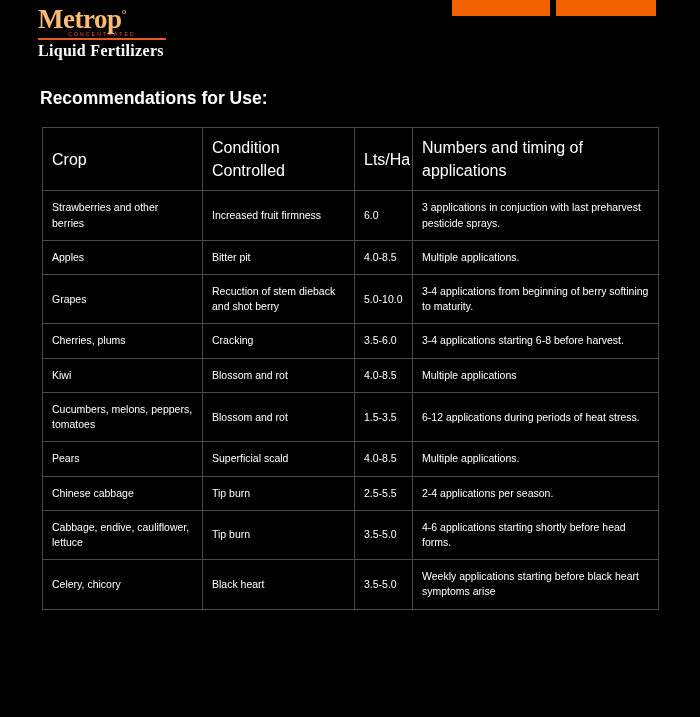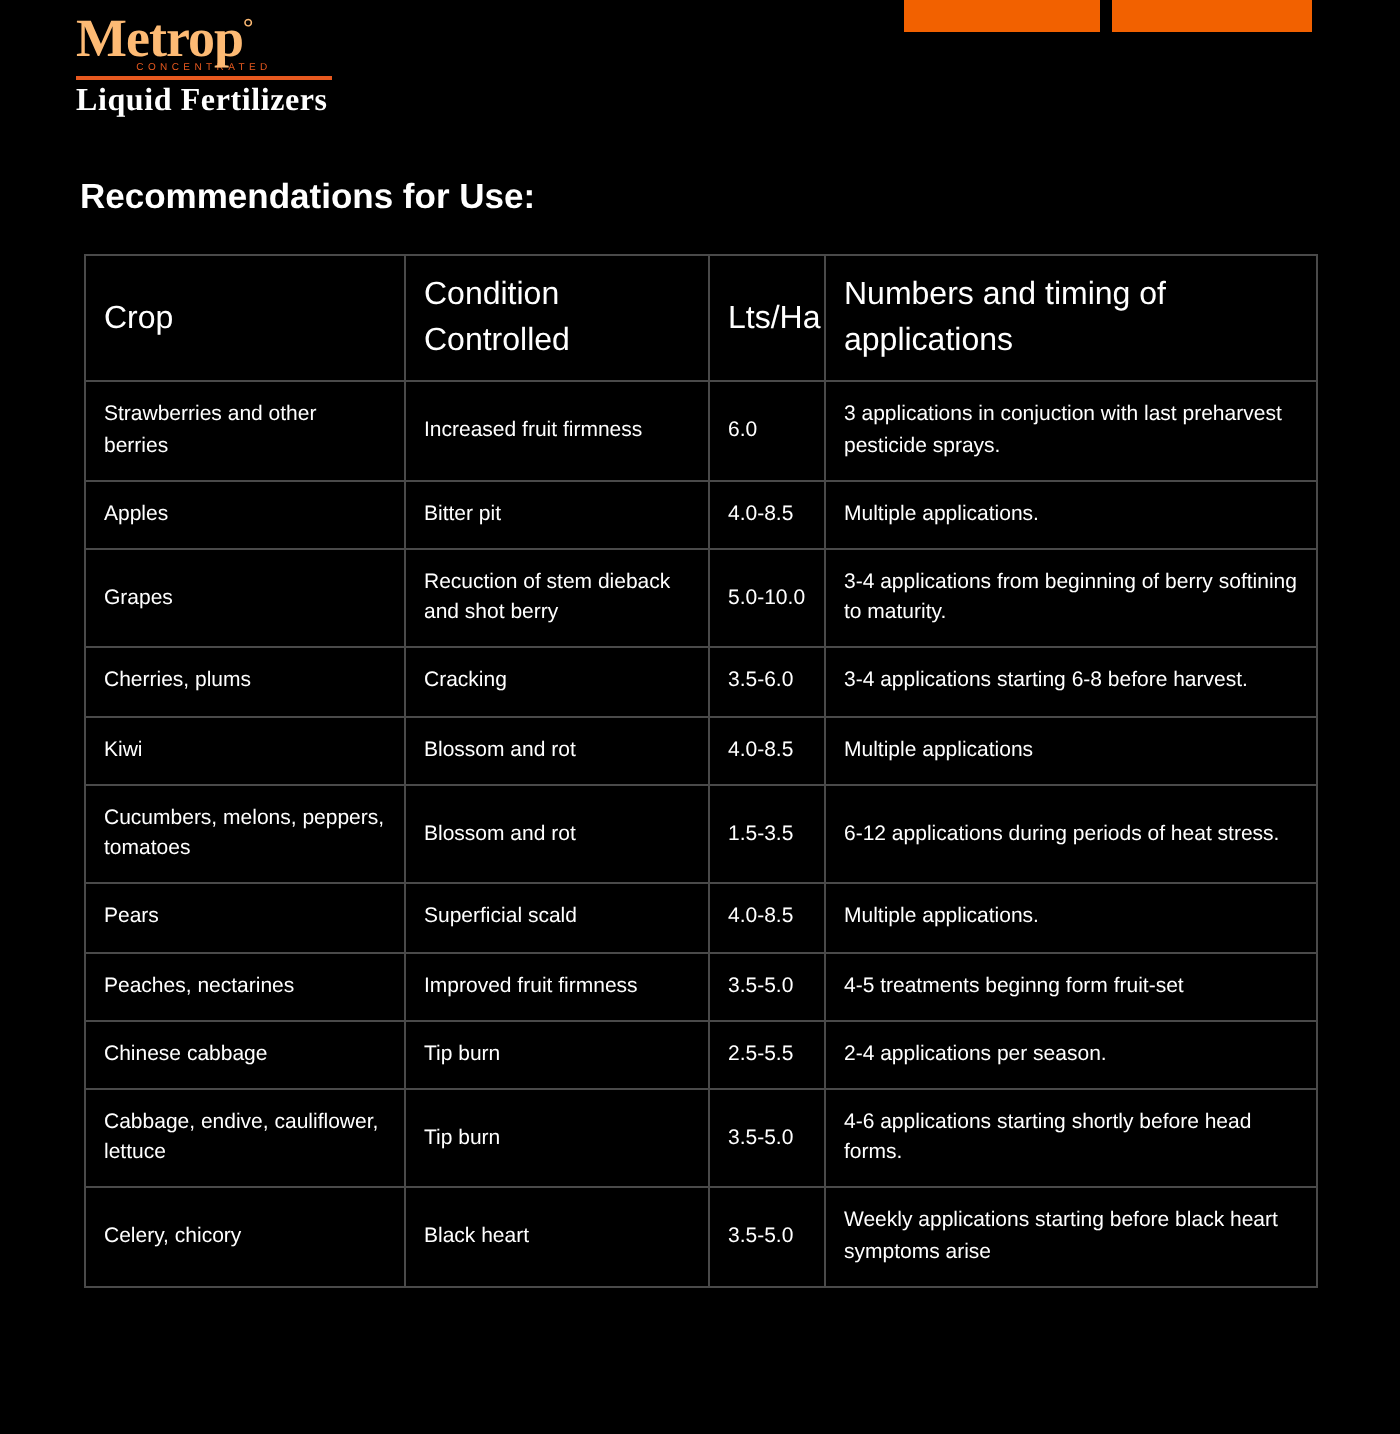--- a/index.html
+++ b/index.html
@@ -190,26 +190,20 @@
           <td>1.5-3.5</td>
           <td>6-12 applications during periods of heat stress.</td>
         </tr>
         <tr>
           <td>Pears</td>
           <td>Superficial scald</td>
           <td>4.0-8.5</td>
           <td>Multiple applications.</td>
         </tr>
         <tr>
-          <td>Peaches, nectarines</td>
-          <td>Improved fruit firmness</td>
-          <td>3.5-5.0</td>
-          <td>4-5 treatments beginng form fruit-set</td>
-        </tr>
-        <tr>
           <td>Chinese cabbage</td>
           <td>Tip burn</td>
           <td>2.5-5.5</td>
           <td>2-4 applications per season.</td>
         </tr>
         <tr>
           <td>Cabbage, endive, cauliflower, lettuce</td>
           <td>Tip burn</td>
           <td>3.5-5.0</td>
           <td>4-6 applications starting shortly before head forms.</td>

